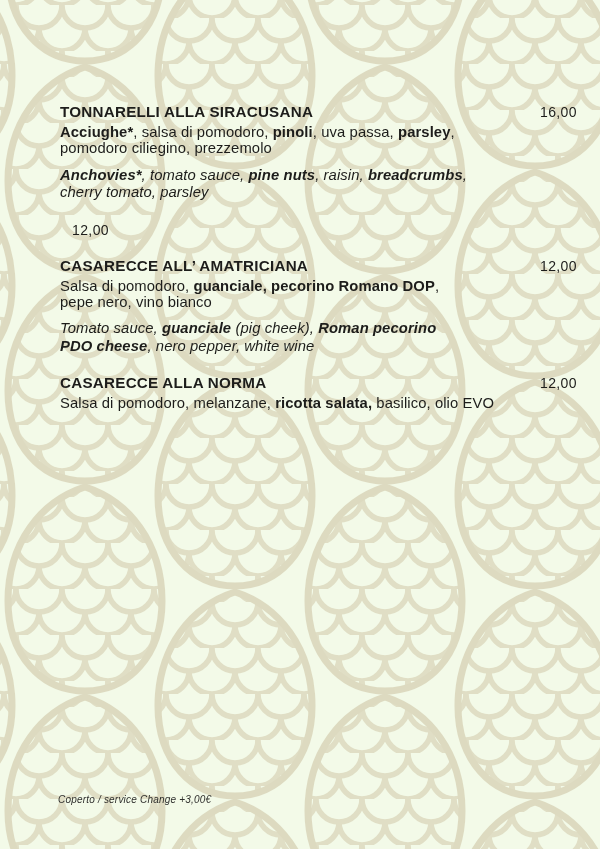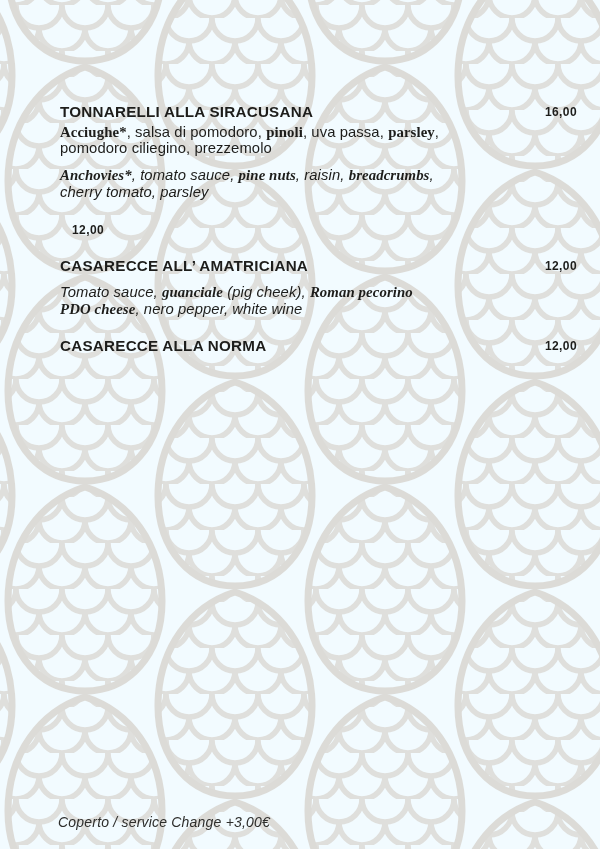--- a/index.html
+++ b/index.html
@@ -1,38 +1,38 @@
 <!DOCTYPE html>
 <html><head>
 <meta charset="utf-8">
 <style>
   html,body{margin:0;padding:0;background:#ffffff;}
   .page{
     position:relative;
     width:600px;height:849px;
     overflow:hidden;
-    background:#7dd3fc;
+    background:#84cc16;
     font-family:"Liberation Sans",sans-serif;
     color:#1d1d1b;
   }
   .bg{position:absolute;left:0;top:0;width:600px;height:849px;}
   .content{position:absolute;left:60px;top:104px;width:517px;}
   .item{margin-bottom:20px;}
   .head{display:flex;justify-content:space-between;align-items:flex-start;margin-bottom:4px;}
   .dish-name{
     font-size:15.2px;font-weight:700;letter-spacing:.25px;
     line-height:16px;margin:0;text-transform:uppercase;
   }
-  .price{font-size:12px;font-weight:700;line-height:16px;letter-spacing:.4px;white-space:nowrap;padding-left:12px;}
+  .price{font-size:14px;font-weight:400;line-height:16px;letter-spacing:.4px;white-space:nowrap;padding-left:12px;}
   .desc{margin:0;font-size:14.8px;line-height:16.4px;letter-spacing:.1px;white-space:pre-line;}
   .desc.en{margin-top:10px;font-style:italic;line-height:17.4px;}
-  .b{font-weight:700;font-family:Liberation Serif, serif;}
+  .b{font-weight:700;}
   .footer-note{
-    position:absolute;left:58px;top:814px;
-    font-style:italic;font-size:14px;letter-spacing:.2px;color:#2e2e2c;
+    position:absolute;left:58px;top:794px;
+    font-style:italic;font-size:10px;letter-spacing:.2px;color:#2e2e2c;
   }
 </style>
 </head>
 <body>
 
 <div class="page">
 
   <svg class="bg" width="600" height="849" viewBox="0 0 600 849" aria-hidden="true">
     <defs>
       <pattern id="scales" width="46" height="46" patternUnits="userSpaceOnUse">
@@ -82,28 +82,31 @@
       <div class="head">
         <span class="price">12,00</span>
       </div>
     </div>
 
     <div class="item">
       <div class="head">
         <h3 class="dish-name">CASARECCE ALL’ AMATRICIANA</h3>
         <span class="price">12,00</span>
       </div>
+      <p class="desc it"><span>Salsa di pomodoro, </span><span class="b">guanciale, pecorino Romano DOP</span><span>,
+pepe nero, vino bianco</span></p>
       <p class="desc en"><span>Tomato sauce, </span><span class="b">guanciale</span><span> (pig cheek), </span><span class="b">Roman pecorino
 PDO cheese</span><span>, nero pepper, white wine</span></p>
     </div>
 
     <div class="item">
       <div class="head">
         <h3 class="dish-name">CASARECCE ALLA NORMA</h3>
         <span class="price">12,00</span>
       </div>
+      <p class="desc it"><span>Salsa di pomodoro, melanzane, </span><span class="b">ricotta salata,</span><span> basilico, olio EVO</span></p>
     </div>
 
   </div>
 
   <div class="footer-note">Coperto / service Change +3,00€</div>
 
 </div>
 
 </body></html>

